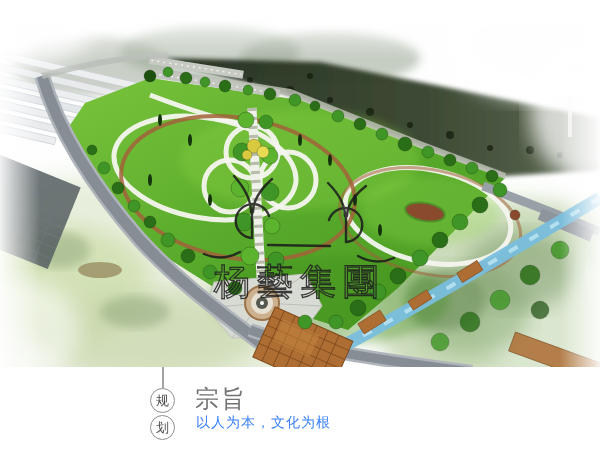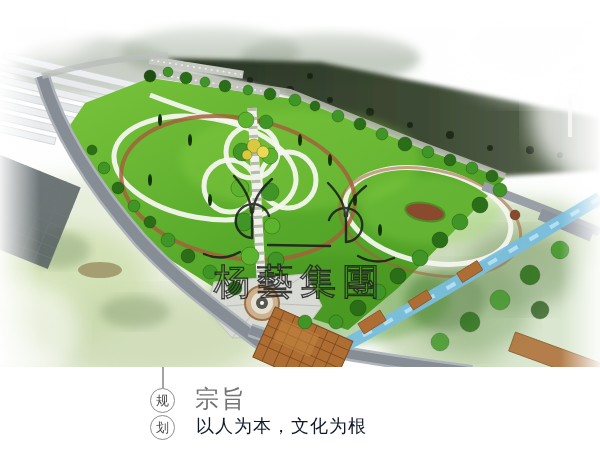--- a/index.html
+++ b/index.html
@@ -15,21 +15,21 @@
   .wp{fill:none;stroke:#f4f6ef;stroke-width:5;opacity:.95}
   .rp{fill:none;stroke:#a2613a}
   
   .connector{position:absolute;left:162px;top:367px;width:1.5px;height:21px;background:#a3a3a3;}
   .badge{position:absolute;left:150px;width:25px;height:25px;border-radius:50%;
          border:1.5px solid #8f8f8f;background:#fff;color:#4a4a4a;font-size:13px;
          display:flex;align-items:center;justify-content:center;box-sizing:border-box;}
   .badge.b1{top:388px;} .badge.b2{top:415px;}
   .cap-title{position:absolute;left:195px;top:383px;font-size:24px;color:#737373;
              letter-spacing:2px;font-weight:400;}
-  .cap-sub{position:absolute;left:196px;top:414px;font-size:18px;color:#0f172a;letter-spacing:1px;}
+  .cap-sub{position:absolute;left:196px;top:414px;font-size:14px;color:#3b82f6;letter-spacing:1px;}
 </style>
 </head>
 <body>
 
 <div class="page">
 
   <div class="hero">
     <svg width="600" height="367" viewBox="0 0 600 367" xmlns="http://www.w3.org/2000/svg">
       <defs>
         <linearGradient id="gLawn" x1="0" y1="0" x2="1" y2="1">

